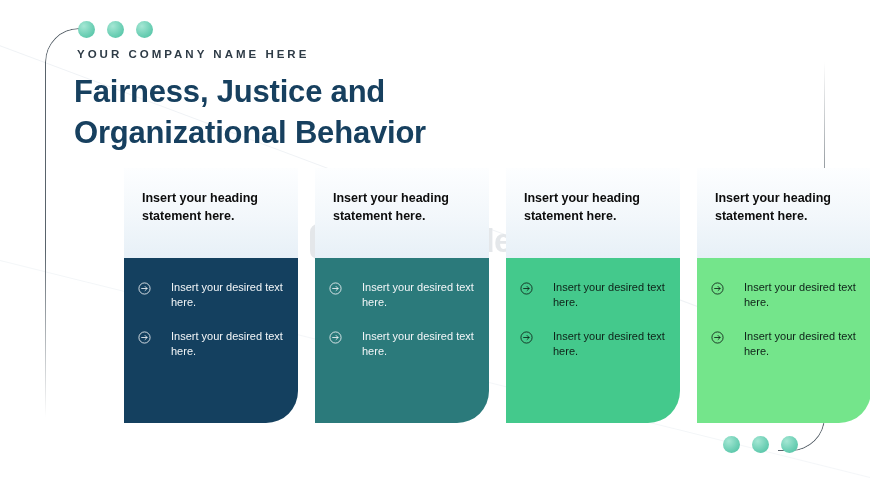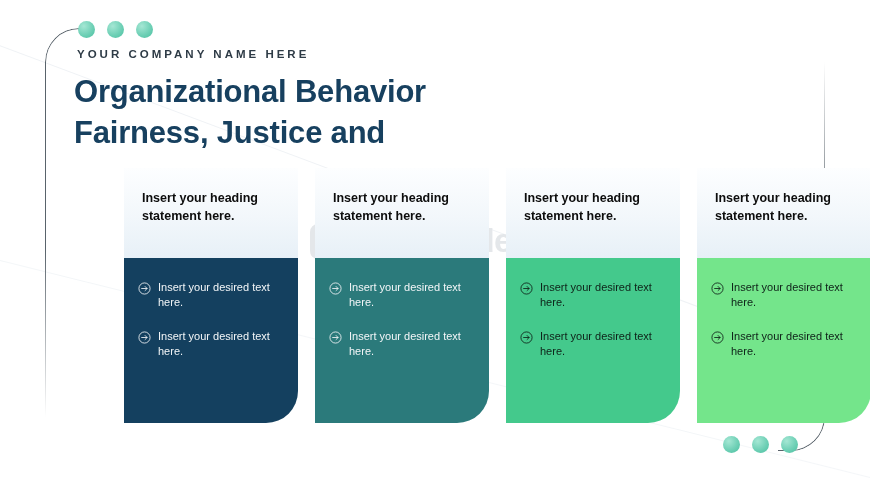--- a/index.html
+++ b/index.html
@@ -79,21 +79,21 @@
   }
   .card-head-text{
     font-size:12.5px;font-weight:bold;line-height:1.42;color:#0d0d0d;
   }
   .card-body{
     height:165px;
     padding:22px 14px 0 14px;
     box-sizing:border-box;
     border-bottom-right-radius:32px;
   }
-  .bullet{display:flex;gap:7px;margin-bottom:19px;}
+  .bullet{display:flex;gap:20px;margin-bottom:19px;}
   .bullet-icon{flex:0 0 auto;margin-top:1px;}
   .bullet-text{font-size:11px;line-height:1.35;}
 
   
   .t-navy  .card-body{background:#14405f;}
   .t-teal  .card-body{background:#2b7a7b;}
   .t-green .card-body{background:#44c98c;}
   .t-mint  .card-body{background:#74e58b;}
   .t-navy  .bullet-text,.t-teal .bullet-text{color:#f3f6f8;}
   .t-green .bullet-text,.t-mint .bullet-text{color:#0e2118;}
@@ -117,22 +117,22 @@
 
   <div class="dots bottom">
     <span class="dot"></span>
     <span class="dot"></span>
     <span class="dot"></span>
   </div>
 
   <div class="eyebrow">YOUR COMPANY NAME HERE</div>
 
   <div class="title">
+    <span class="ln">Fairness, Justice and</span>
     <span class="ln">Organizational Behavior</span>
-    <span class="ln">Fairness, Justice and</span>
   </div>
 
   <div class="watermark">
     <span class="wm-mark"></span>
     <span>SlideModel</span>
     <span class="wm-dom">.com</span>
   </div>
 
   <div class="cards">
 

